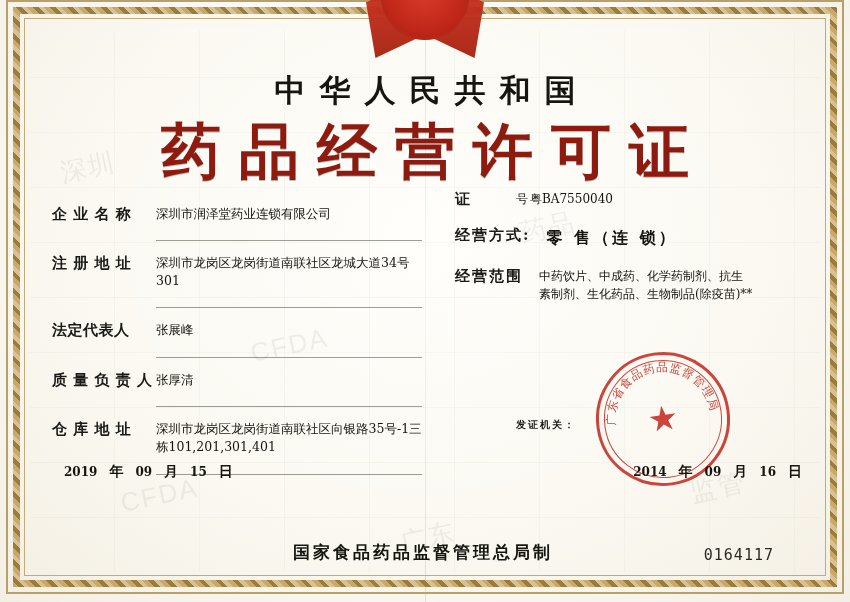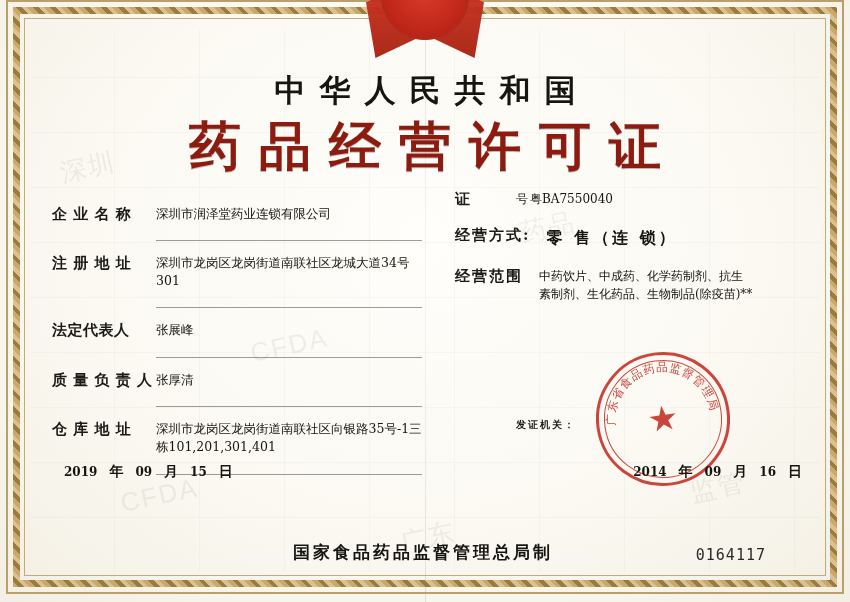--- a/index.html
+++ b/index.html
@@ -70,21 +70,21 @@
 
   
   .title-cn{
     position:absolute;left:0;right:0;top:70px;text-align:center;
     font-size:31px;font-weight:700;letter-spacing:14px;color:#17150f;
     font-family:"DejaVu Serif","Liberation Serif",serif;
     text-indent:14px;
   }
   .title-main{
     position:absolute;left:0;right:0;top:112px;text-align:center;
-    font-size:52px;font-weight:700;letter-spacing:18px;
+    font-size:60px;font-weight:700;letter-spacing:18px;
     color:#8e1b10;
     text-indent:18px;
     text-shadow:0 1px 0 rgba(0,0,0,.25);
     font-family:"DejaVu Serif","Liberation Serif",serif;
   }
 
   
   .col-left{position:absolute;left:52px;top:205px;width:370px;}
   .col-right{position:absolute;left:455px;top:190px;width:345px;}
 
@@ -138,21 +138,21 @@
   .d-label{font-size:15px;font-weight:700;letter-spacing:5px;margin-right:14px;color:#1a1a17;}
   .d-num{font-size:12px;font-weight:700;margin:0 12px;color:#15150f;}
   .d-unit{font-size:14px;font-weight:700;color:#15150f;}
 
   
   .footer{
     position:absolute;left:0;right:4px;bottom:38px;text-align:center;
     font-size:17px;font-weight:700;letter-spacing:3px;color:#15150f;
   }
   .serial{
-    position:absolute;right:84px;bottom:38px;
+    position:absolute;right:76px;bottom:38px;
     font-size:15px;letter-spacing:1px;color:#2a2a24;
     font-family:"DejaVu Sans Mono","Liberation Mono",monospace;
   }
   
   .crease{
     position:absolute;left:425px;top:0;bottom:0;width:1px;
     background:linear-gradient(180deg,rgba(0,0,0,.10),rgba(0,0,0,.03),rgba(0,0,0,.10));
   }
 </style>
 </head>

